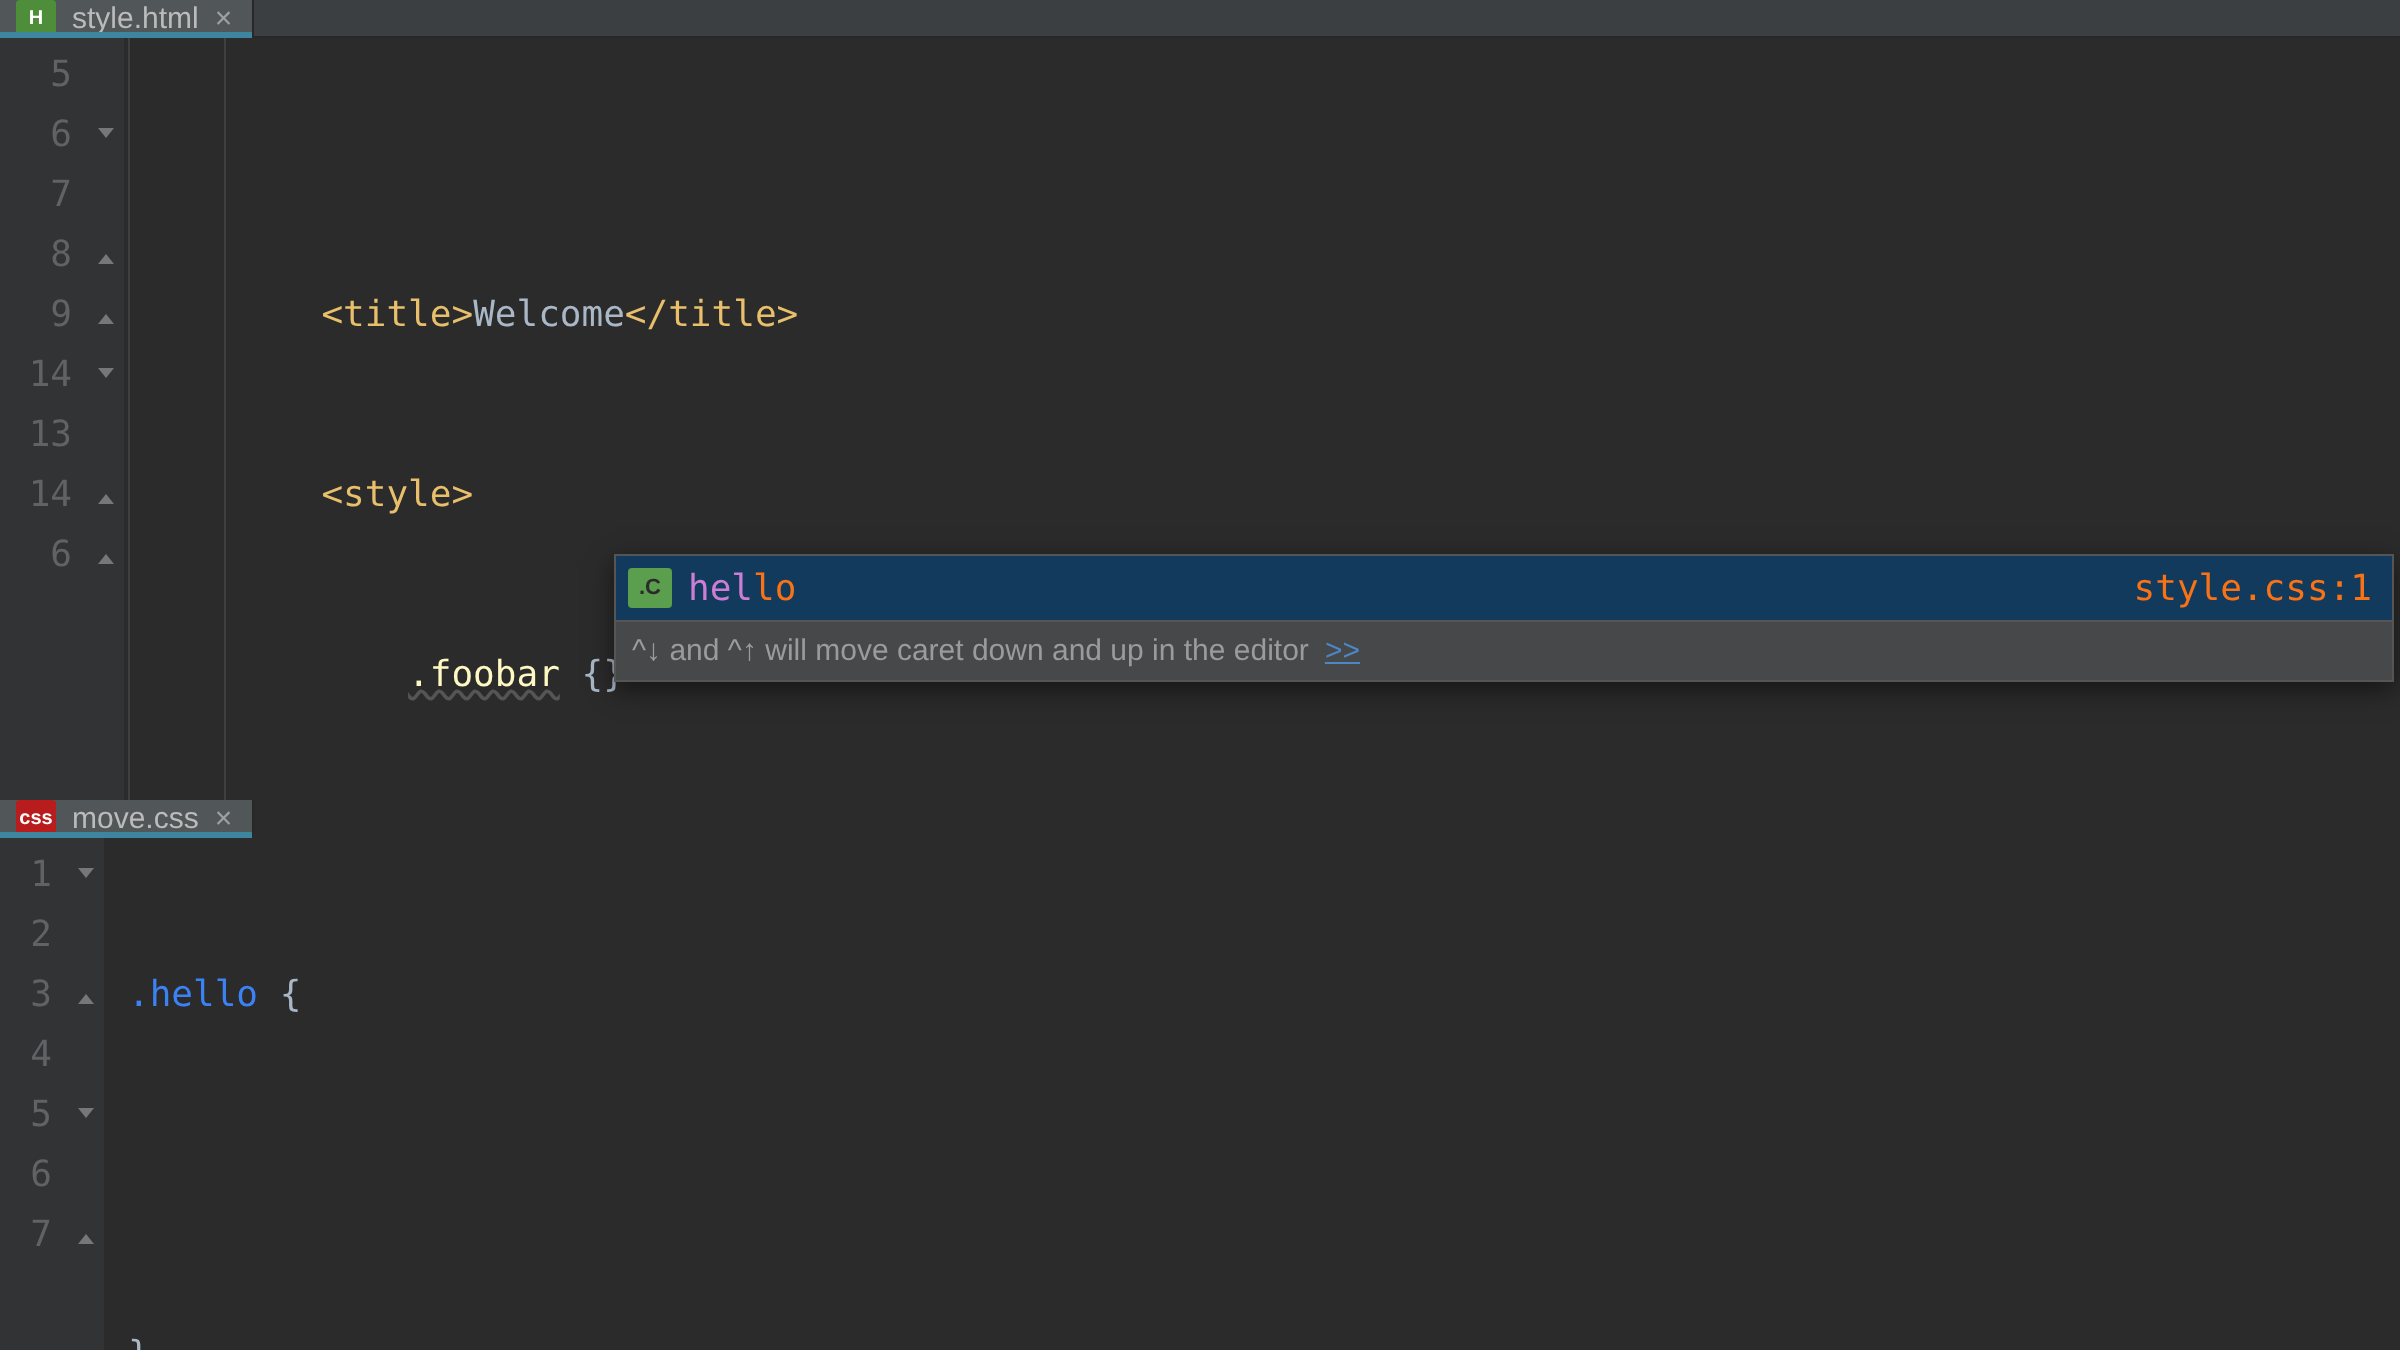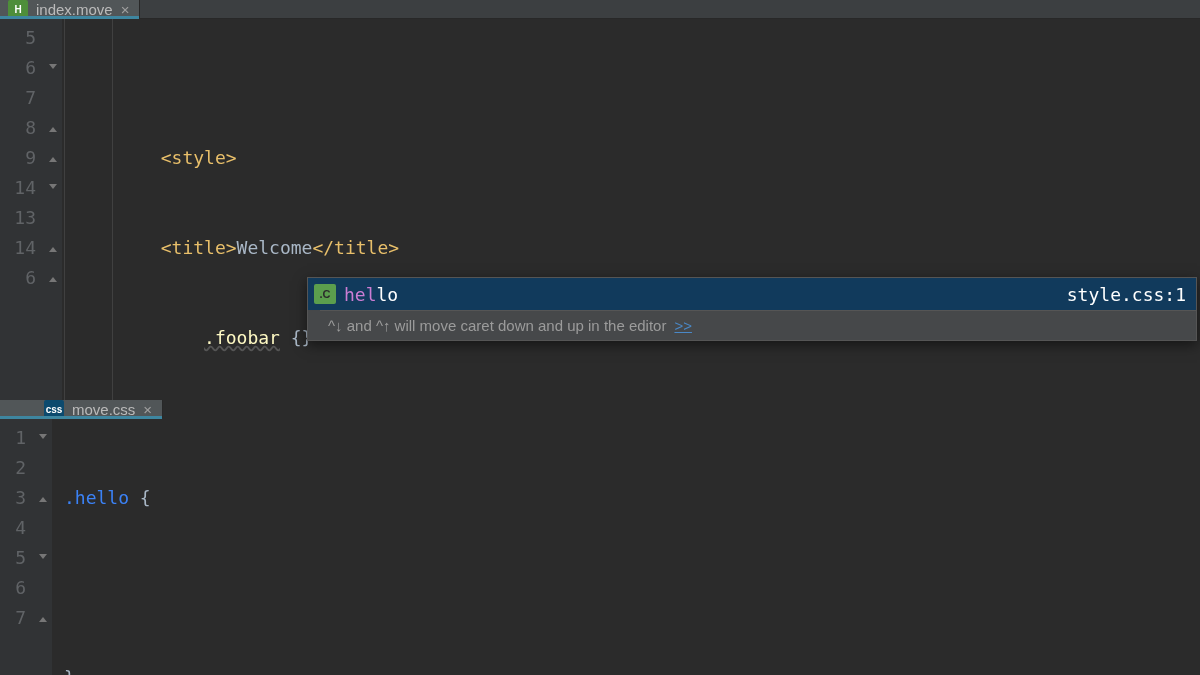--- a/index.html
+++ b/index.html
@@ -37,21 +37,21 @@
   .tab .underline {
     position: absolute; left: 0; right: 0; bottom: -1px; height: 3px;
     background: #3e86a0;
   }
   .close-x { color: #a0a0a0; font-size: 15px; cursor: pointer; }
   .file-icon {
     width: 20px; height: 18px; display:flex; align-items:center; justify-content:center;
     border-radius:2px; font-size:10px; font-weight:bold; color:#fff;
   }
   .file-icon.html { background:#4e8e3a; }
-  .file-icon.css  { background:#0c4a6e;margin-left:36px; }
+  .file-icon.css  { background:#b91c1c; }
 
   
   .editor-body { flex:1; display:flex; background:#2b2b2b; position:relative; }
   .gutter {
     width: 44px;
     background:#313335;
     color:#606366;
     text-align:right;
     padding: 4px 8px 4px 0;
     font-size:18px;
@@ -105,43 +105,42 @@
     height:32px;
     padding:0 10px 0 6px;
     gap:8px;
   }
   .popup-row .badge {
     width:22px;height:20px;background:#5b9e4d;border-radius:2px;
     display:flex;align-items:center;justify-content:center;
     color:#2b2b2b;font-size:11px;font-weight:bold;
   }
   .popup-row .cmp-name { color:#cc7dd4; font-size:18px; font-family:"Menlo",monospace; }
-  .popup-row .cmp-name .rest { color:#ffffff; }
+  .popup-row .cmp-name .rest { color:#f97316; }
   .popup-row .spacer { flex:1; }
-  .popup-row .src { color:#ffffff; font-size:18px; font-family:"Menlo",monospace; }
+  .popup-row .src { color:#f97316; font-size:18px; font-family:"Menlo",monospace; }
   .popup-hint {
     height:30px; display:flex; align-items:center;
     padding:0 10px 0 8px; gap:4px;
     color:#9b9b9b; font-size:15px;
     border-top:1px solid #555;
-    margin-left:12px;
   }
   .popup-hint .more { color:#4a88c7; text-decoration:underline; margin-left:4px; cursor:pointer; }
 
   
   .bottom-pane .editor-body { background:#2b2b2b; }
 </style>
 </head>
 <body>
 
 <div class="pane top-pane">
   <div class="tab-bar">
     <div class="tab">
       <span class="file-icon html">H</span>
-      <span>index.move</span>
+      <span>style.html</span>
       <span class="close-x">×</span>
       <span class="underline"></span>
     </div>
   </div>
 
   <div class="editor-body">
     <div class="gutter">
       <span class="ln">5</span>
       <span class="ln">6</span>
       <span class="ln">7</span>
@@ -183,22 +182,22 @@
         </div>
       <div class="fm">
           <svg viewBox="0 0 10 10">
             <path d="M1 9h8L5 4z" fill="#777"></path>
           </svg>
         </div>
     </div>
     <div class="code">
       <span class="frame-line" style="left:2px"></span>
       <span class="frame-line" style="left:50px"></span>
+      <div class="row"><span class="text">        </span><span class="tag">&lt;title&gt;</span><span class="text">Welcome</span><span class="tag">&lt;/title&gt;</span></div>
       <div class="row"><span class="text">        </span><span class="tag">&lt;style&gt;</span></div>
-      <div class="row"><span class="text">        </span><span class="tag">&lt;title&gt;</span><span class="text">Welcome</span><span class="tag">&lt;/title&gt;</span></div>
       <div class="row"><span class="text">            </span><span class="dim">.foobar</span><span class="brace"> {}</span></div>
       <div class="row"><span class="text">        </span><span class="tag">&lt;/style&gt;</span></div>
       <div class="row"><span class="text">    </span><span class="tag">&lt;/head&gt;</span></div>
       <div class="row"><span class="text">    </span><span class="tag">&lt;body&gt;</span></div>
       
       
       
     </div>
 
     <div class="popup">

